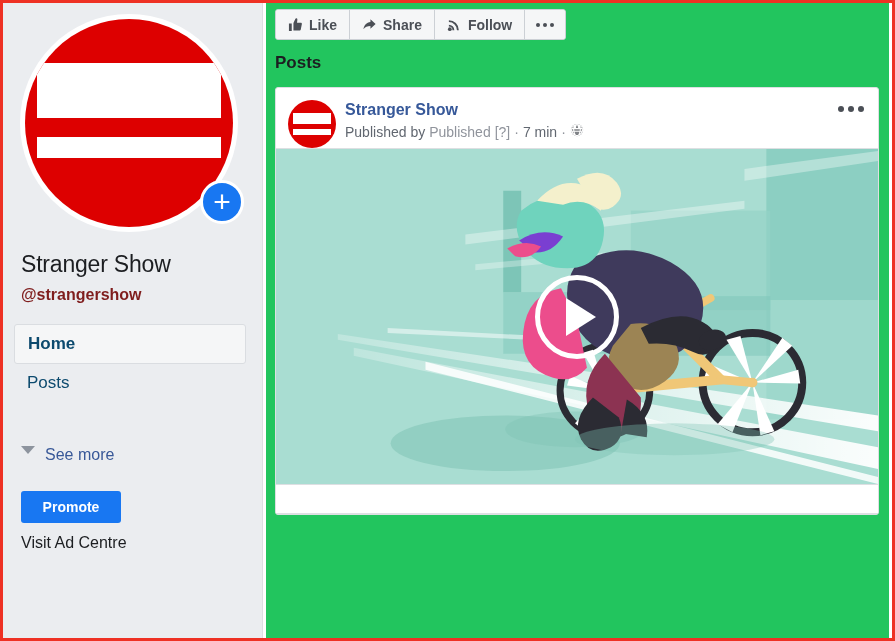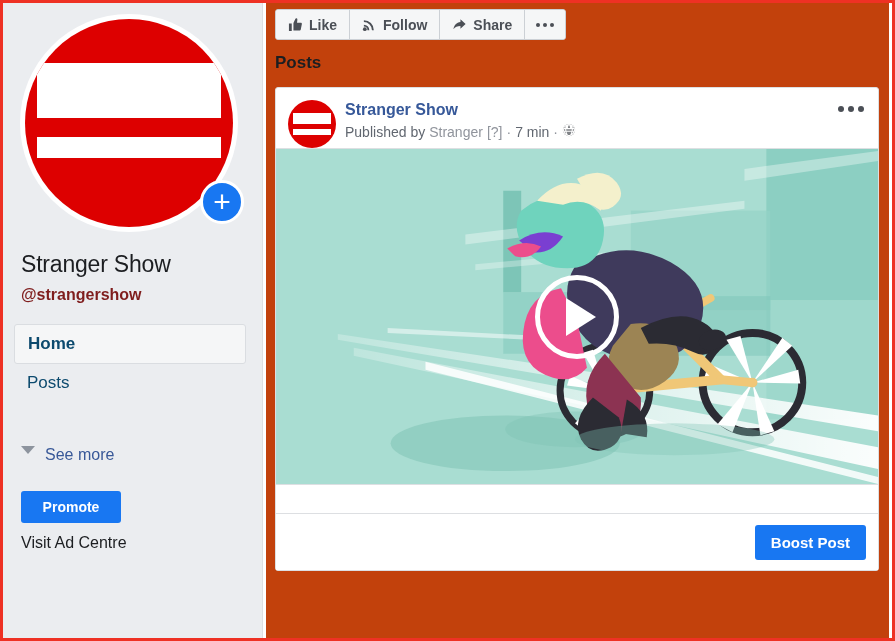--- a/index.html
+++ b/index.html
@@ -131,21 +131,21 @@
     left: 18px; top: 531px;
     font-size: 16px;
     color: #1c1e21;
   }
 
   
   #main {
     position: absolute;
     left: 263px; top: 0;
     width: 626px; height: 635px;
-    background: #c2410c;
+    background: #22c55e;
   }
   .action-bar {
     position: absolute;
     left: 9px; top: 6px;
     display: flex;
     border: 1px solid #ccd0d5;
     border-radius: 3px;
     background: #f5f6f7;
     overflow: hidden;
     height: 31px;
@@ -337,40 +337,40 @@
   <div id="main">
 
     <div class="action-bar">
       <div class="action-btn">
         <span>
           <svg width="15" height="15" viewBox="0 0 16 16">
               <path fill="#4b4f56" d="M1 7h3v8H1zM5.8 6.5l2.1-4.6c.2-.5.8-.7 1.3-.5.6.3.9.9.8 1.5L9.6 6h4c.8 0 1.4.7 1.2 1.5l-1.2 5.8c-.1.7-.7 1.2-1.4 1.2H5.8z"></path>
             </svg>
         </span>
         <span>Like</span>
+      </div>
+      <div class="action-btn">
+        <span>
+          <svg width="15" height="15" viewBox="0 0 16 16">
+              <path fill="#4b4f56" d="M9 2.5v2.8C4.8 5.8 2.2 8.6 1.5 13c1.8-2.4 4.2-3.5 7.5-3.5v2.9l5.5-5z"></path>
+            </svg>
+        </span>
+        <span>Share</span>
       </div>
       <div class="action-btn">
         <span>
           <svg width="15" height="15" viewBox="0 0 16 16">
               <circle cx="3" cy="13" r="2" fill="#4b4f56"></circle>
               <path d="M2 8.2a5.8 5.8 0 0 1 5.8 5.8h-2A3.8 3.8 0 0 0 2 10.2z" fill="#4b4f56"></path>
               <path d="M2 3.4A10.6 10.6 0 0 1 12.6 14h-2A8.6 8.6 0 0 0 2 5.4z" fill="#4b4f56"></path>
             </svg>
         </span>
         <span>Follow</span>
       </div>
       <div class="action-btn">
-        <span>
-          <svg width="15" height="15" viewBox="0 0 16 16">
-              <path fill="#4b4f56" d="M9 2.5v2.8C4.8 5.8 2.2 8.6 1.5 13c1.8-2.4 4.2-3.5 7.5-3.5v2.9l5.5-5z"></path>
-            </svg>
-        </span>
-        <span>Share</span>
-      </div>
-      <div class="action-btn">
         <span class="dots-h">
             <i></i>
             <i></i>
             <i></i>
           </span>
       </div>
     </div>
 
     <div class="posts-heading">Posts</div>
 
@@ -378,21 +378,21 @@
 
       <div class="post-head">
         <div class="post-avatar">
           <div class="b1"></div>
           <div class="b2"></div>
         </div>
         <div class="post-head-text">
           <div class="post-author">Stranger Show</div>
           <div class="post-meta">
             <span>Published by</span>
-            <span class="muted">Stranger</span>
+            <span class="muted">Published</span>
             <span class="muted">[?]</span>
             <span class="muted">·</span>
             <span>7 min</span>
             <span class="muted">·</span>
             <span>
               <svg width="14" height="14" viewBox="0 0 16 16">
                   <circle cx="8" cy="8" r="7" fill="#7f8286"></circle>
                   <path d="M8 1a7 7 0 0 0 0 14 7 7 0 0 0 0-14zm0 1.3c.7.9 1.2 2.1 1.3 3.5H6.7c.1-1.4.6-2.6 1.3-3.5zM4.3 3.6c-.3.7-.5 1.5-.6 2.2H2.5c.4-.9 1-1.7 1.8-2.2zm7.4 0c.8.5 1.4 1.3 1.8 2.2h-1.2c-.1-.7-.3-1.5-.6-2.2zM2.1 7.2h1.5c0 .6.1 1.2.2 1.7H2.4a5.7 5.7 0 0 1-.3-1.7zm2.7 0h6.4c0 .6-.1 1.2-.2 1.7H5c-.1-.5-.2-1.1-.2-1.7zm7.6 0h1.5c0 .6-.1 1.2-.3 1.7h-1.4c.1-.5.2-1.1.2-1.7zM2.9 10.1h1.1c.2.8.4 1.5.7 2.1-.8-.5-1.4-1.2-1.8-2.1zm2.3 0h5.6c-.3 1.5-.9 2.7-1.6 3.5h-2.4c-.7-.8-1.3-2-1.7-3.5zm6.8 0h1.1c-.4.9-1 1.6-1.8 2.1.3-.6.5-1.3.7-2.1z" fill="#ffffff"></path>
                 </svg>
             </span>
@@ -480,20 +480,17 @@
 
           <ellipse cx="400" cy="292" rx="100" ry="16" fill="#7fc2b5" opacity="0.35"></ellipse>
         </svg>
         <div class="play-btn">
           <div class="play-tri"></div>
         </div>
       </div>
 
       <div class="post-spacer"></div>
 
-      <div class="post-footer">
-        <button class="boost-btn">Boost Post</button>
-      </div>
     </div>
 
     <div class="scroll-strip"></div>
   </div>
 </div>
 
 </body></html>

